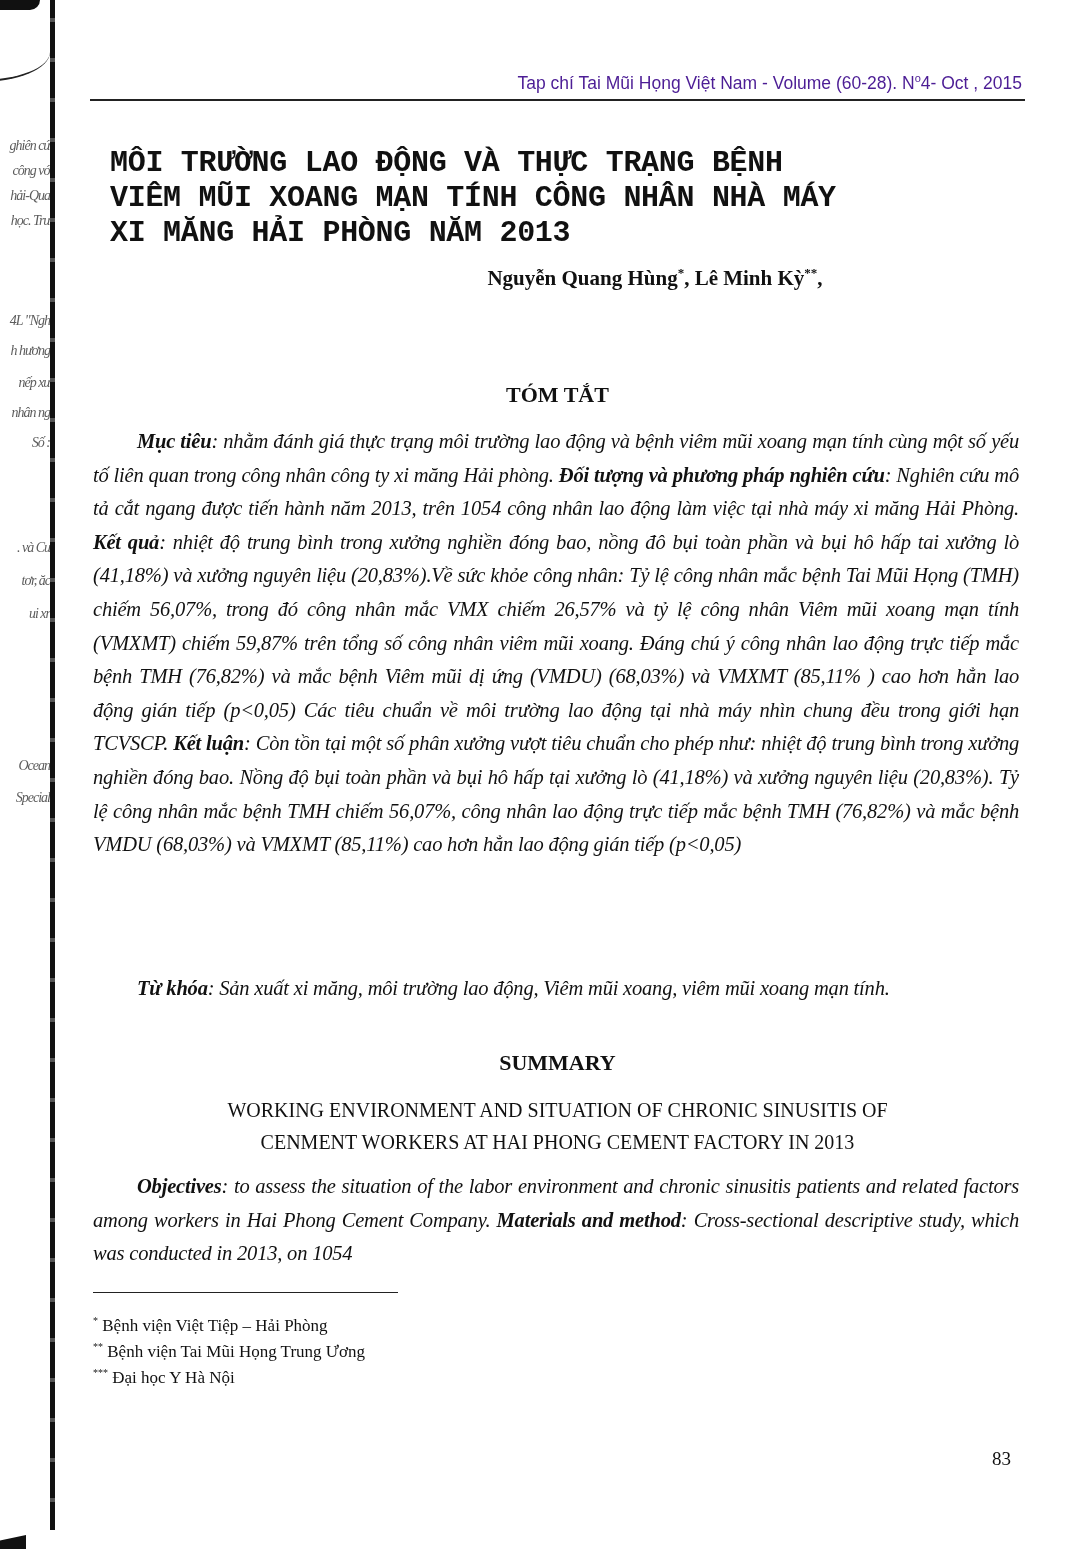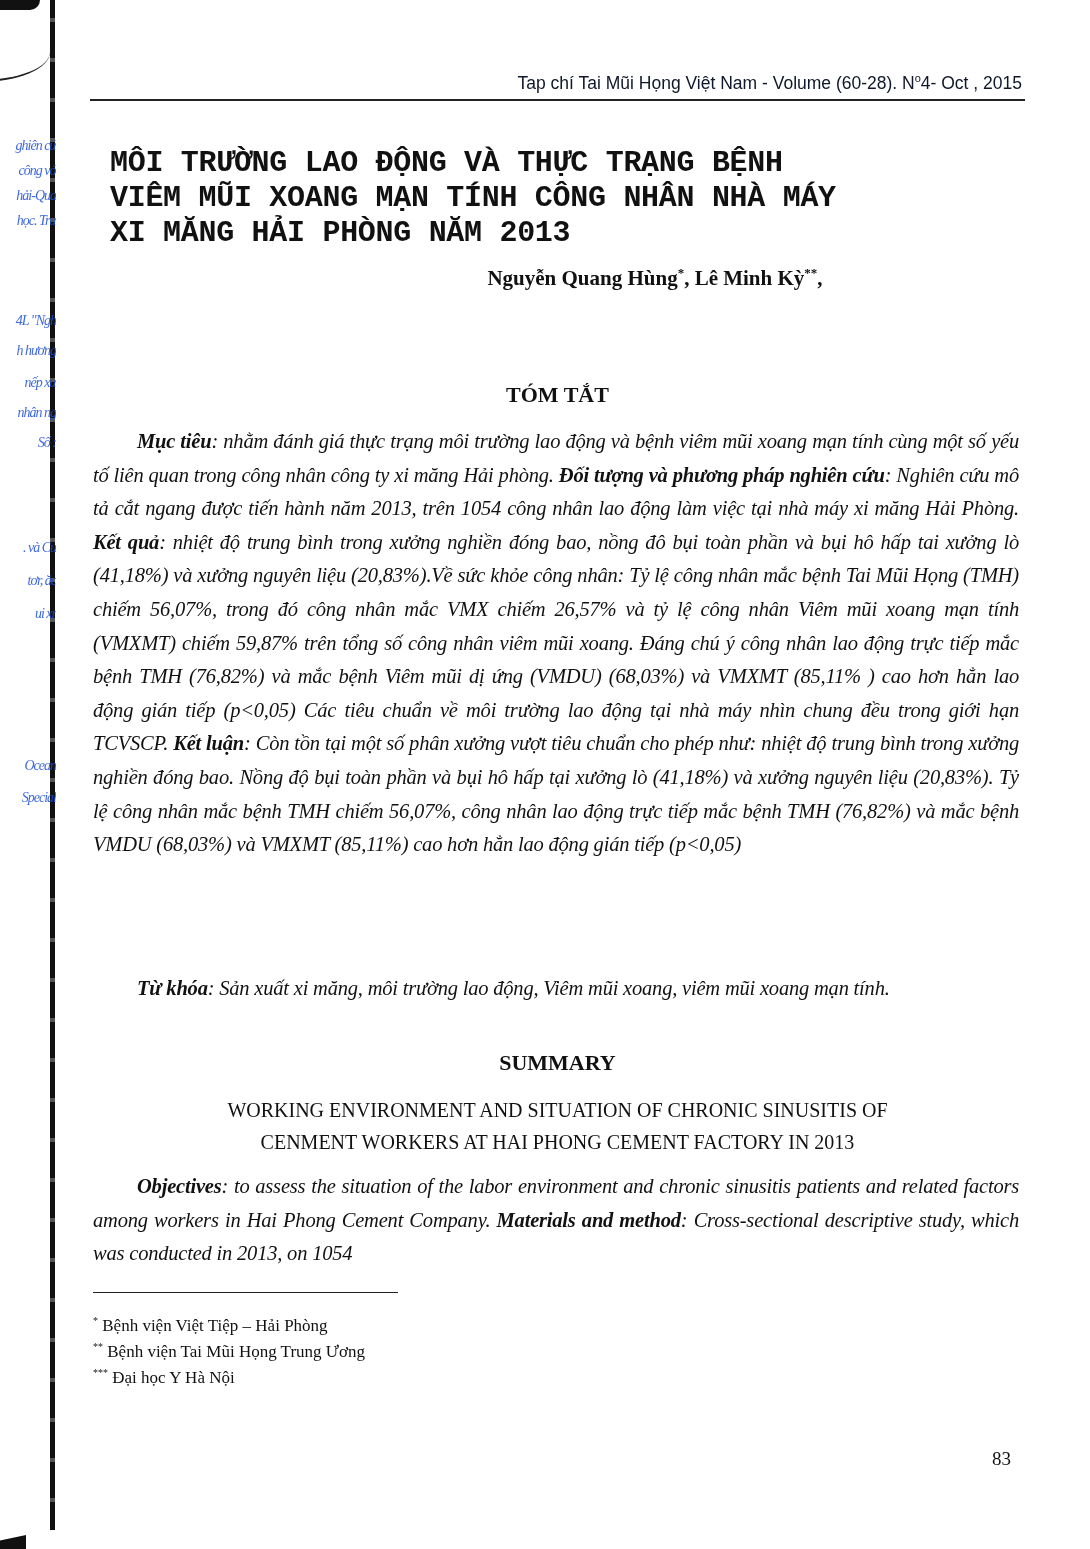--- a/index.html
+++ b/index.html
@@ -16,32 +16,32 @@
     }
     .gutter-corner {
       position: absolute; left: 0; top: 0; width: 40px; height: 10px;
       background: #111; border-bottom-right-radius: 22px;
     }
     .gutter-curve {
       position: absolute; left: -20px; top: -20px; width: 70px; height: 100px;
       border-bottom: 2px solid #222; border-bottom-right-radius: 70px 30px;
     }
     .gutter-text {
-      position: absolute; left: 6px; width: 50px; overflow: hidden; white-space: nowrap;
-      font-size: 14px; font-style: italic; color: #1d4ed8; line-height: 22px; text-align: right;
+      position: absolute; left: 0; width: 50px; overflow: hidden; white-space: nowrap;
+      font-size: 14px; font-style: italic; color: #404040; line-height: 22px; text-align: right;
       letter-spacing: -1px; opacity: .85;
     }
     .gutter-bottom {
       position: absolute; left: 0; bottom: 0; width: 26px; height: 14px;
       background: #111; clip-path: polygon(0 40%, 100% 0, 100% 100%, 0 100%);
     }
 
     .running-head {
       position: absolute; left: 410px; top: 72px; width: 612px; text-align: right;
-      font-family: "Liberation Sans", "DejaVu Sans", sans-serif; font-size: 17.5px; color: #0f172a;
+      font-family: "Liberation Sans", "DejaVu Sans", sans-serif; font-size: 17.5px; color: #4c1d95;
     }
     .running-head sup { font-size: 11px; }
     .head-rule {
       position: absolute; left: 90px; top: 99px; width: 935px; height: 2px; background: #222;
     }
 
     .title {
       position: absolute; left: 110px; top: 146px; width: 935px; text-align: left;
       font-weight: bold; font-size: 30px; line-height: 35px; letter-spacing: -0.3px; font-family: Liberation Mono, monospace;
     }

